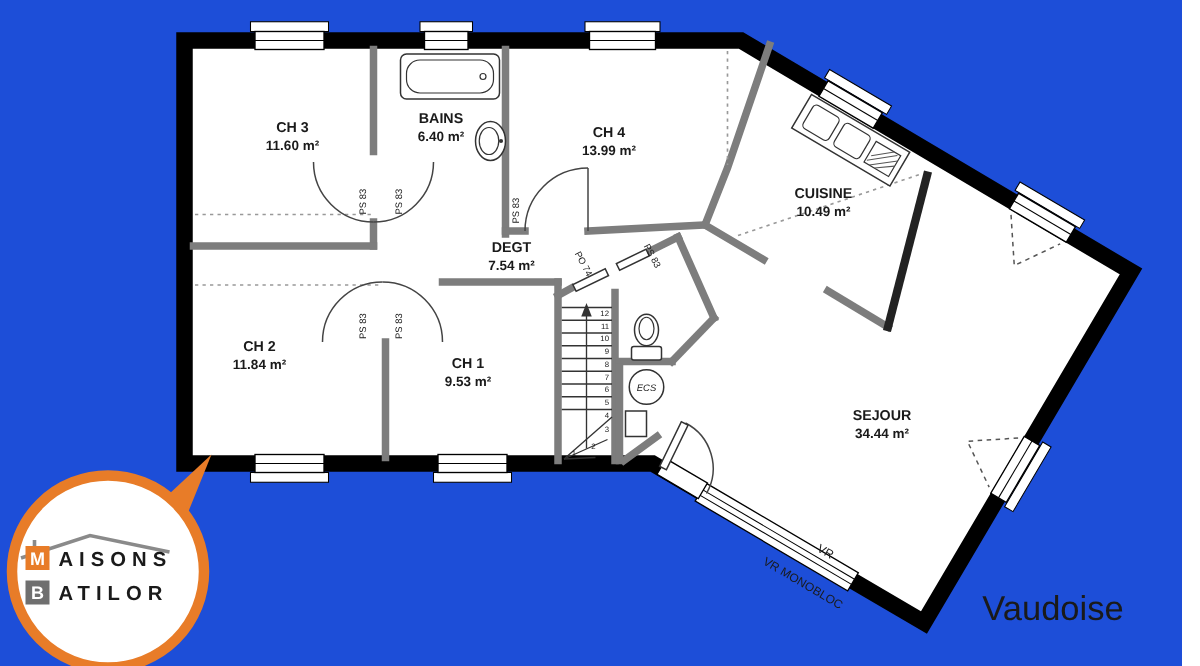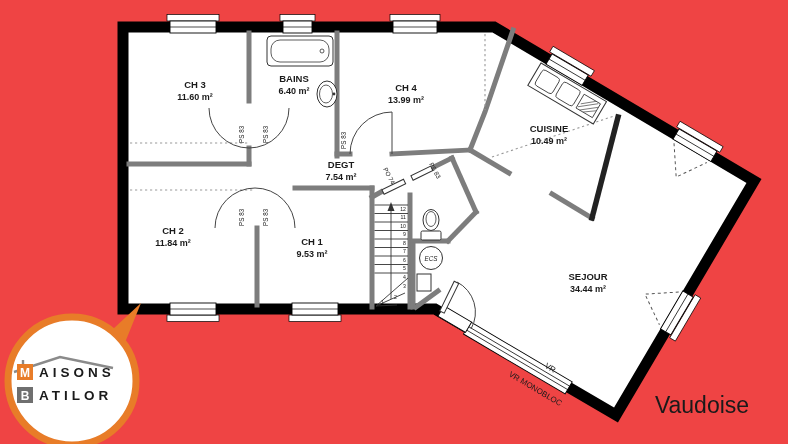--- a/index.html
+++ b/index.html
@@ -1,16 +1,16 @@
 <!DOCTYPE html>
 <html><head>
 <meta charset="utf-8">
 <style>
   html,body{margin:0;padding:0;background:#fff;}
-  #stage{width:788px;height:444px;position:relative;overflow:hidden;background:#ef4444;text-align:center;}
+  #stage{width:788px;height:444px;position:relative;overflow:hidden;background:#1d4ed8;text-align:center;}
   svg{display:block}
   text{font-family:"Liberation Sans","DejaVu Sans",sans-serif;fill:#1a1a1a;}
   .room-name{font-size:9.5px;font-weight:bold;text-anchor:middle;}
   .room-area{font-size:9px;font-weight:bold;text-anchor:middle;}
   .door-label{font-size:6.3px;text-anchor:start;}
   .step-num{font-size:5.2px;text-anchor:end;}
   .ecs-label{font-size:6.3px;font-style:italic;text-anchor:middle;}
   .vr-label{font-size:8px;text-anchor:middle;}
   .model-name{font-size:23px;text-anchor:middle;}
   .brand-word{font-size:13.5px;font-weight:bold;letter-spacing:4px;}

